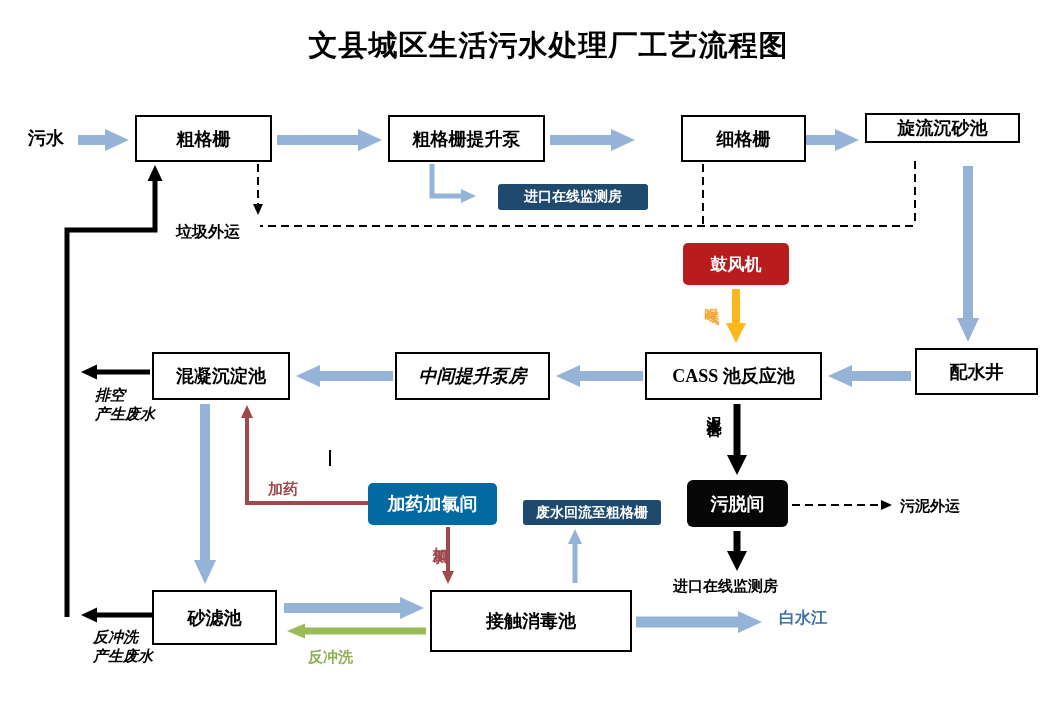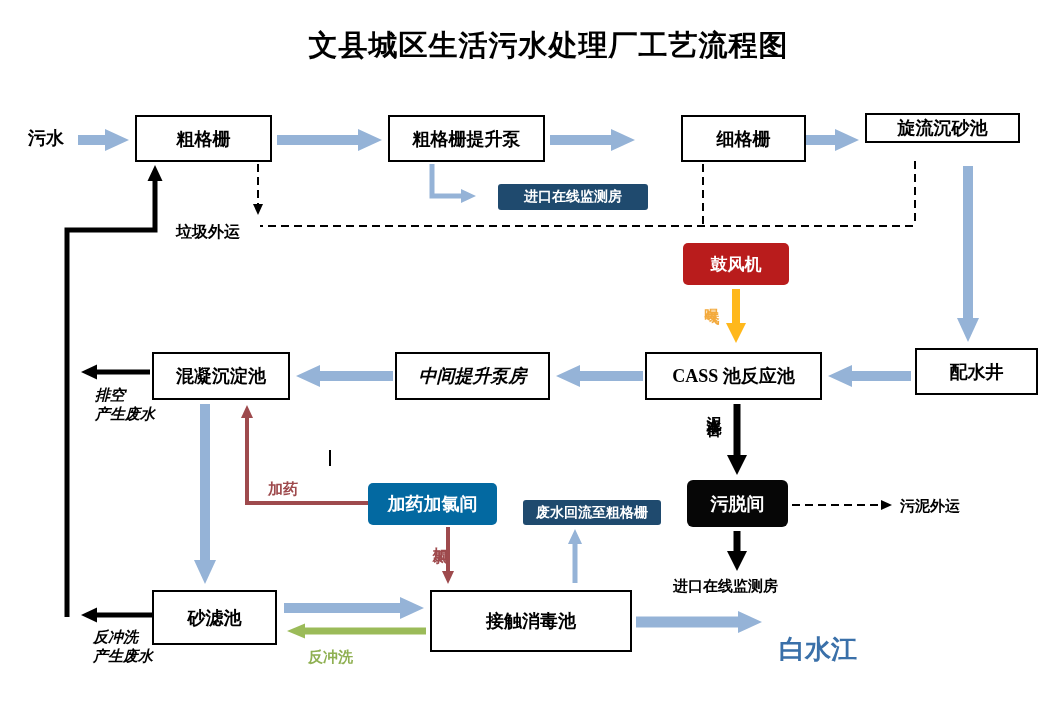--- a/index.html
+++ b/index.html
@@ -16,21 +16,21 @@
     position:absolute;background:#fff;border:2px solid #000;
     display:flex;align-items:center;justify-content:center;
     font-size:18px;font-weight:bold;text-align:center;box-sizing:border-box;
   }
   .box.navy{background:#1F4A6E;border:none;color:#fff;font-size:14px;border-radius:3px;margin-left:18px;}
   .box.orange{background:#b91c1c;border:none;color:#fff;font-size:17px;border-radius:5px;}
   .box.black{background:#060606;border:none;color:#fff;border-radius:6px;}
   .box.red{background:#0369a1;border:none;color:#fff;border-radius:5px;}
   .lbl{position:absolute;font-weight:bold;font-size:15px;line-height:19px;}
   .lbl.big{font-size:18px;}
-  .lbl.river{font-size:26px;color:#3A70A9;margin-top:32px;}
+  .lbl.river{font-size:16px;color:#3A70A9;}
   .lbl.gold{color:#F3A93C;}
   .lbl.red{color:#9E4A4D;}
   .lbl.green{color:#8FB052;}
   .multiline{white-space:pre-line;font-style:italic;}
   .vert{writing-mode:vertical-rl;text-orientation:upright;letter-spacing:2px;}
   .tick{position:absolute;width:2px;height:16px;background:#000;}
 </style>
 </head>
 <body>
 

